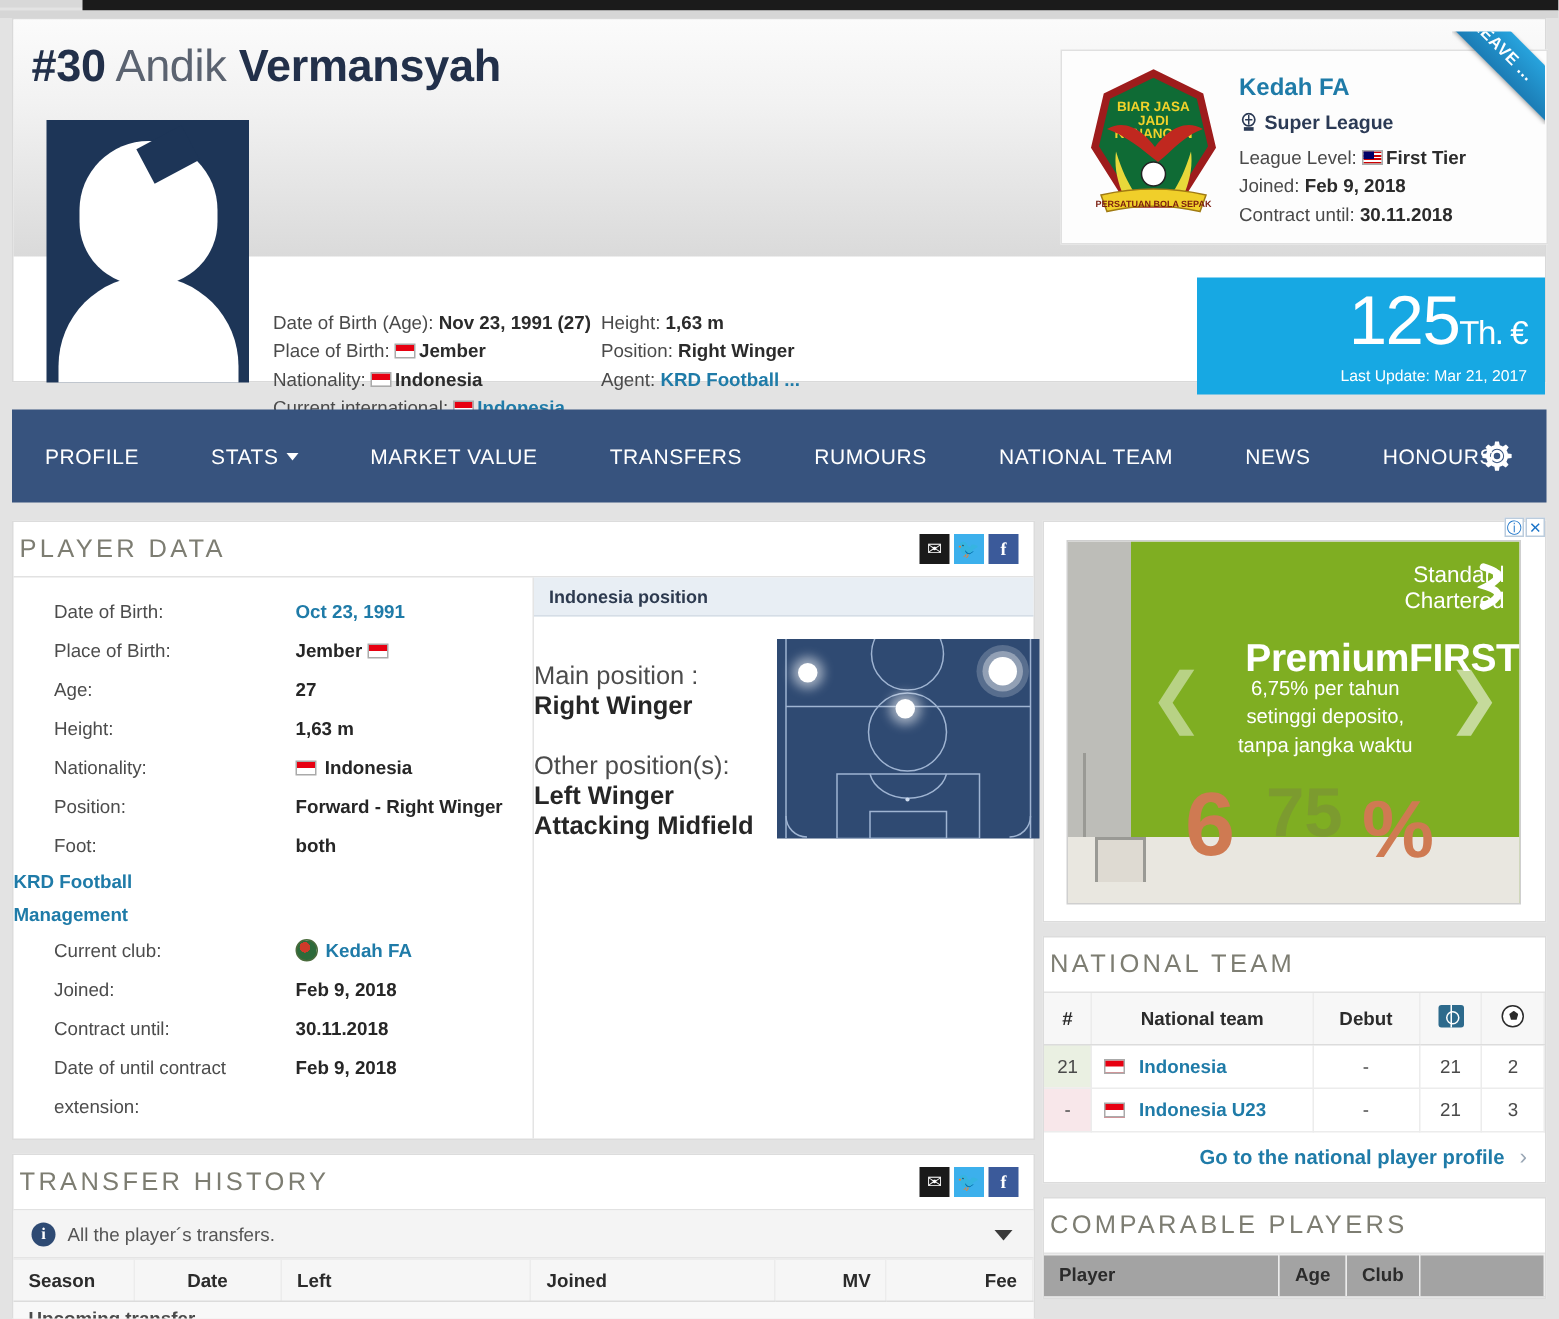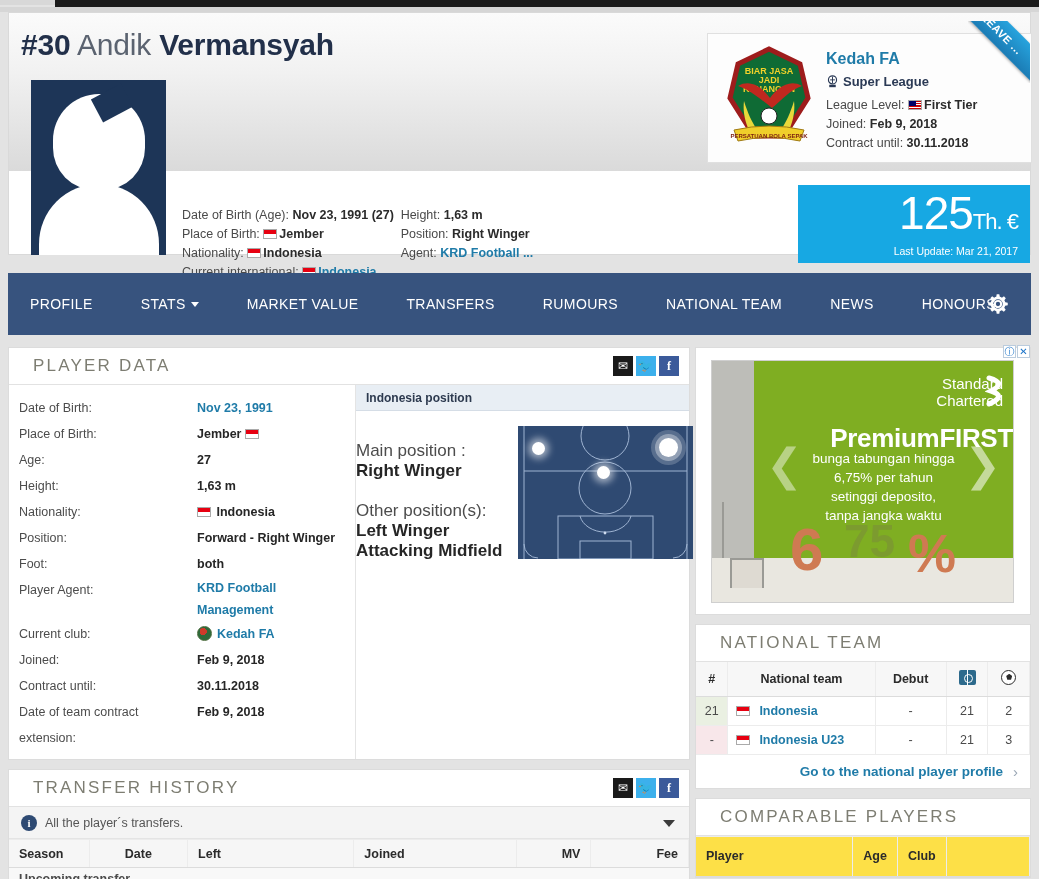--- a/index.html
+++ b/index.html
@@ -120,38 +120,38 @@
   }
   .gear { position:absolute; right:20px; top:18px; width:26px; height:26px; cursor:pointer; }
 
   
   .col-left { position:absolute; top:347px; left:8px; width:682px; }
   .col-right { position:absolute; top:347px; left:695px; width:336px; }
 
   .panel { background:#fff; border:1px solid #dcdcdc; margin-bottom:9px; }
   .panel-head {
     position:relative; height:37px; border-bottom:1px solid #e2e2e2;
-    display:flex; align-items:center; padding:0 24px;
+    display:flex; align-items:center; padding:0 4px;
   }
   .panel-title {
     font-size:17px; color:#7d7d72; letter-spacing:2.2px; font-weight:400;
     font-family:"Liberation Sans", sans-serif;
   }
   .share { position:absolute; right:10px; top:8px; display:flex; gap:3px; }
   .sq { width:20px; height:20px; display:flex; align-items:center; justify-content:center;
         color:#fff; font-size:12px; cursor:pointer; }
   .sq.mail { background:#1a1a1a; }
   .sq.tw { background:#3cb0ec; }
   .sq.fb { background:#3b5a9a; font-weight:700; font-family:"Liberation Serif", serif; }
 
   
   .pd-wrap { display:flex; }
   .pd-table { width:346px; padding:10px 0 8px 0; }
   .pd-row { display:flex; font-size:12.5px; line-height:26px; }
-  .pd-label { width:188px; padding-left:10px; color:#4c4c4c; }
+  .pd-label { width:188px; padding-left:27px; color:#4c4c4c; }
   .pd-val { font-weight:700; color:#262626; }
   .pd-val a { color:#1f7ba8; text-decoration:none; }
   .pd-val.link2 { line-height:22px; }
 
   .pd-right { width:334px; border-left:1px solid #e4e4e4; position:relative; }
   .dp-head {
     height:26px; background:#e8eef4; border-bottom:1px solid #d5dde6;
     display:flex; align-items:center; padding-left:10px;
     font-size:12px; font-weight:700; color:#2d3a4f;
   }
@@ -237,22 +237,22 @@
   .pitch-ico:before { content:''; position:absolute; left:50%; top:0; width:1px; height:100%; background:#fff; }
   .pitch-ico:after { content:''; position:absolute; left:50%; top:50%; width:7px; height:7px;
                      margin:-3.5px 0 0 -3.5px; border:1px solid #fff; border-radius:50%; }
   .ball-ico { display:inline-block; width:15px; height:15px; border-radius:50%;
               background:#fff; border:1px solid #2b2b2b; position:relative; }
   .ball-ico:before { content:''; position:absolute; left:4px; top:3px; width:6px; height:6px;
                      background:#2b2b2b; clip-path:polygon(50% 0,100% 38%,81% 100%,19% 100%,0 38%); }
 
   
   .cp-table { width:100%; border-collapse:collapse; font-size:12.5px; }
-  .cp-table th { background:#fde047; border-bottom:1px solid #dcdcdc; border-top:1px solid #ececec;
-                 height:40px; font-weight:700; color:#2b2b2b; text-align:left; padding:0 10px;
+  .cp-table th { background:#a3a3a3; border-bottom:1px solid #dcdcdc; border-top:1px solid #ececec;
+                 height:28px; font-weight:700; color:#2b2b2b; text-align:left; padding:0 10px;
                  border-right:1px solid #ececec; }
   .cp-table th.c { text-align:center; }
 </style>
 </head>
 <body>
 
 <div class="page">
 
   <div class="topstrip-l"></div>
   <div class="topstrip"></div>
@@ -394,21 +394,21 @@
           <div class="sq tw">🐦</div>
           <div class="sq fb">f</div>
         </div>
       </div>
 
       <div class="pd-wrap">
         <div class="pd-table">
 
           <div class="pd-row">
             <div class="pd-label">Date of Birth:</div>
-            <div class="pd-val"><a href="#">Nov 23, 1991</a></div>
+            <div class="pd-val"><a href="#">Oct 23, 1991</a></div>
           </div>
 
           <div class="pd-row">
             <div class="pd-label">Place of Birth:</div>
             <div class="pd-val"><span>Jember</span> <span class="flag flag-id"></span></div>
           </div>
 
           <div class="pd-row">
             <div class="pd-label">Age:</div>
             <div class="pd-val">27</div>
@@ -428,41 +428,40 @@
             <div class="pd-label">Position:</div>
             <div class="pd-val">Forward - Right Winger</div>
           </div>
 
           <div class="pd-row">
             <div class="pd-label">Foot:</div>
             <div class="pd-val">both</div>
           </div>
 
           <div class="pd-row">
-            <div class="pd-label">Player Agent:</div>
             <div class="pd-val link2" style="max-width:120px"><a href="#">KRD Football Management</a></div>
           </div>
 
           <div class="pd-row">
             <div class="pd-label">Current club:</div>
             <div class="pd-val"><span class="mini-crest"></span><a href="#">Kedah FA</a></div>
           </div>
 
           <div class="pd-row">
             <div class="pd-label">Joined:</div>
             <div class="pd-val">Feb 9, 2018</div>
           </div>
 
           <div class="pd-row">
             <div class="pd-label">Contract until:</div>
             <div class="pd-val">30.11.2018</div>
           </div>
 
           <div class="pd-row">
-            <div class="pd-label">Date of team contract extension:</div>
+            <div class="pd-label">Date of until contract extension:</div>
             <div class="pd-val">Feb 9, 2018</div>
           </div>
         </div>
 
         <div class="pd-right">
           <div class="dp-head">Indonesia position</div>
           <div class="dp-body">
             <div class="dp-text">
               <div class="lbl">Main position :</div>
               <div class="val" style="margin-bottom:20px">Right Winger</div>
@@ -542,21 +541,20 @@
           <div>Standard</div>
           <div>Chartered</div>
         </div>
         <svg class="sc-mark" viewBox="0 0 26 34">
           <path d="M4 3 Q22 8 6 16 Q22 21 4 29" stroke="#fff" stroke-width="5" fill="none" stroke-linecap="round"></path>
         </svg>
         <div class="ad-chev-l">❮</div>
         <div class="ad-chev-r">❯</div>
         <div class="ad-head">PremiumFIRST</div>
         <div class="ad-body">
-          <div>bunga tabungan hingga</div>
           <div>6,75% per tahun</div>
           <div>setinggi deposito,</div>
           <div>tanpa jangka waktu</div>
         </div>
         <div class="ad-floor"></div>
         <div class="ad-lamp"></div>
         <div class="ad-chair"></div>
         <div class="ad-num ad-6">6</div>
         <div class="ad-num ad-75">75</div>
         <div class="ad-num ad-pct">%</div>

